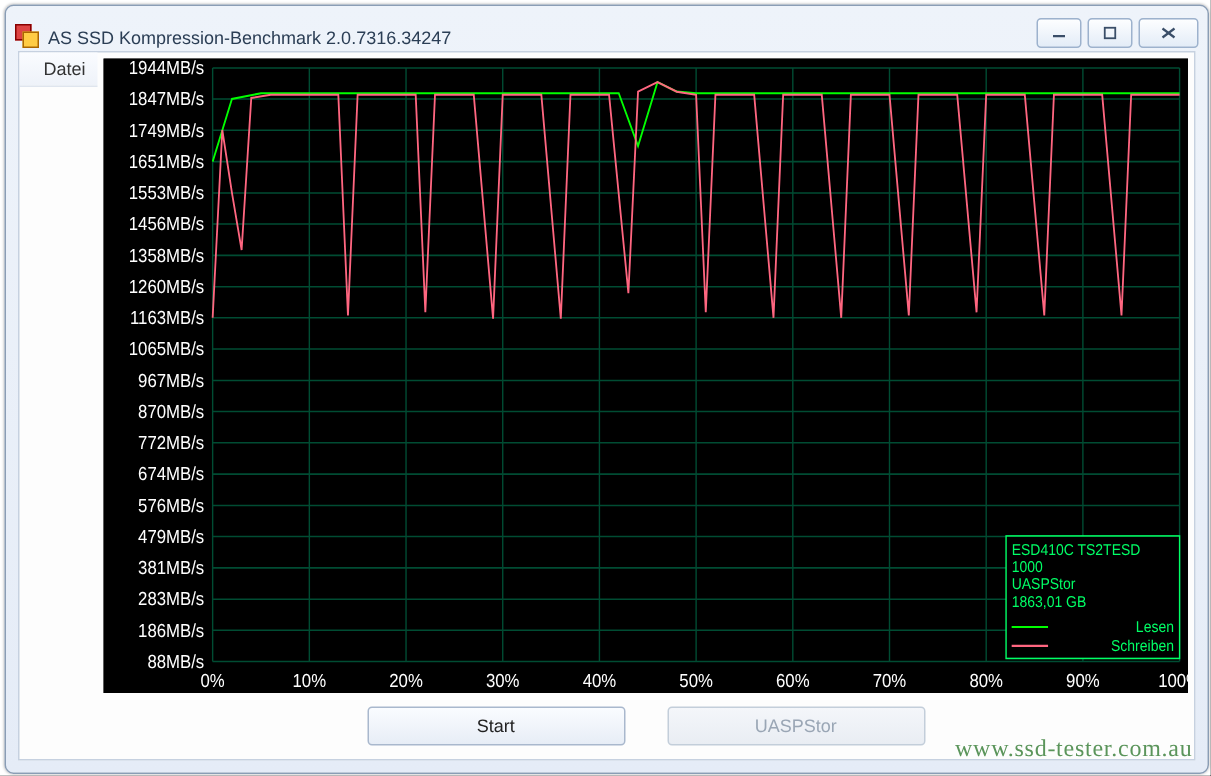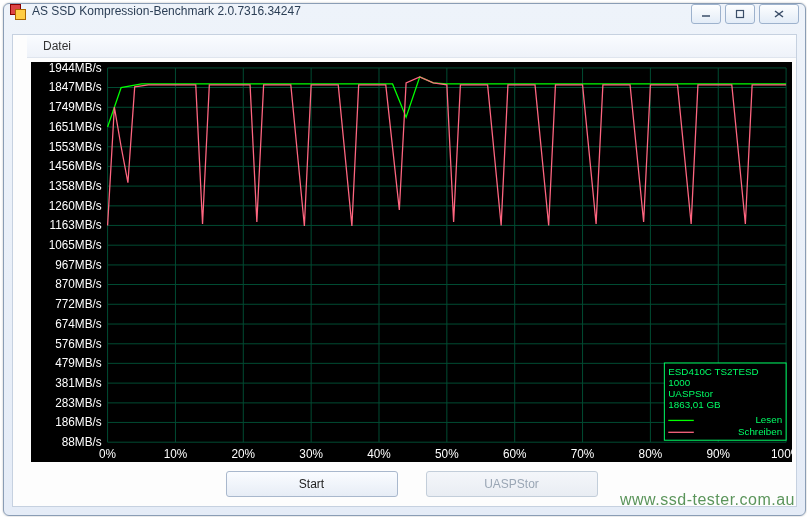--- a/index.html
+++ b/index.html
@@ -19,21 +19,21 @@
     width: 801px;
     height: 511px;
     background: linear-gradient(#eef3fa, #e5ecf7);
     border: 1px solid #8a9db5;
     border-radius: 6px;
     box-shadow: 0 0 2px rgba(0,0,0,0.3);
   }
   .titlebar {
     height: 28px;
     display: flex;
-    align-items: flex-start;
+    align-items: flex-end;
     padding: 0 6px;
   }
   .app-icon {
     width: 16px;
     height: 16px;
     margin-right: 6px;
     display: inline-block;
     position: relative;
   }
   .app-icon::before {
@@ -74,22 +74,21 @@
   .win-btn.close { width: 38px; }
   .client {
     position: absolute;
     left: 8px;
     right: 8px;
     top: 30px;
     bottom: 8px;
     background: #fdfdfd;
     border: 1px solid #c6d1e0;
     display: flex;
-    flex-direction: column;
-    padding-left: 14px;
+    flex-direction: row;
   }
   .menubar {
     height: 22px;
     background: linear-gradient(#fafcff, #eef2f9);
     border-bottom: 1px solid #dfe5ee;
     display: flex;
     align-items: center;
     padding-left: 8px;
     font-size: 12px;
     color: #333;
@@ -133,21 +132,21 @@
   }
   .btn.disabled {
     color: #9aa6b5;
     background: linear-gradient(#f4f6fa, #e9edf3);
     border-color: #c3ceda;
   }
   .watermark {
     position: absolute;
     right: 12px;
     bottom: 8px;
-    font-family: Liberation Sans, sans-serif;
+    font-family: Liberation Serif, serif;
     font-size: 16px;
     color: #4a8a4a;
     opacity: 0.9;
     letter-spacing: 0.5px;
     pointer-events: none;
   }
 </style>
 </head>
 <body>
 

